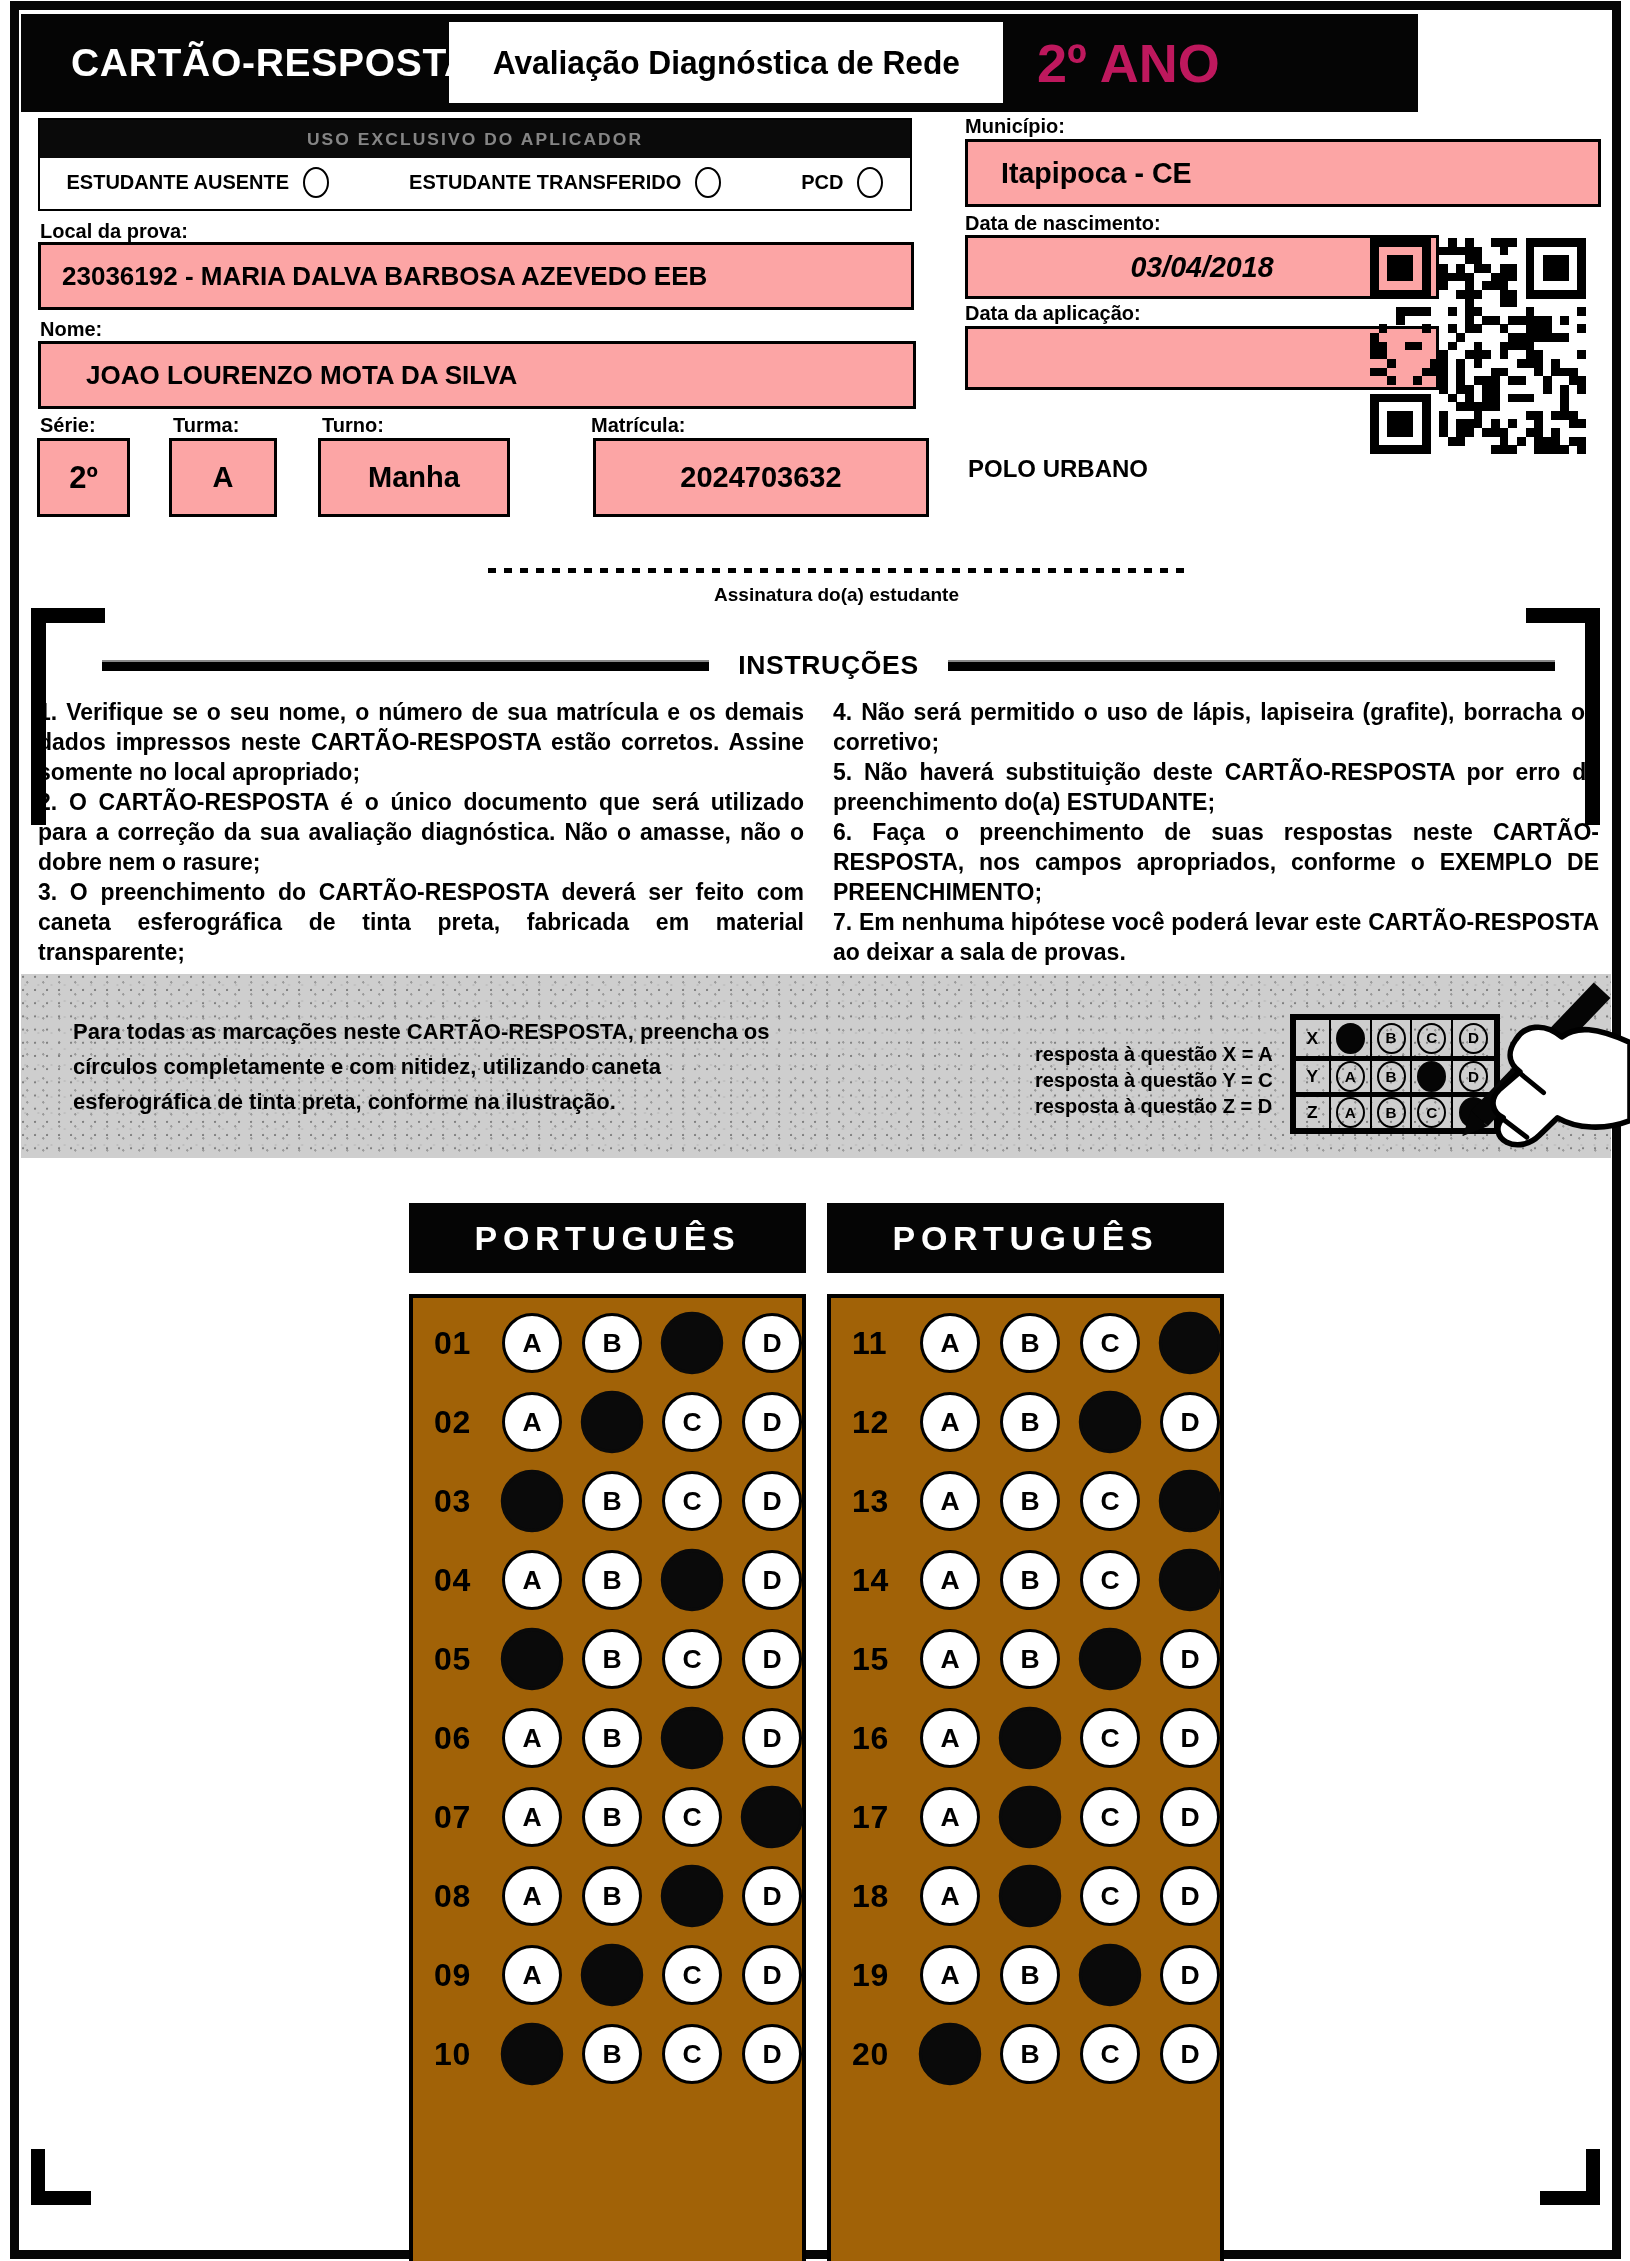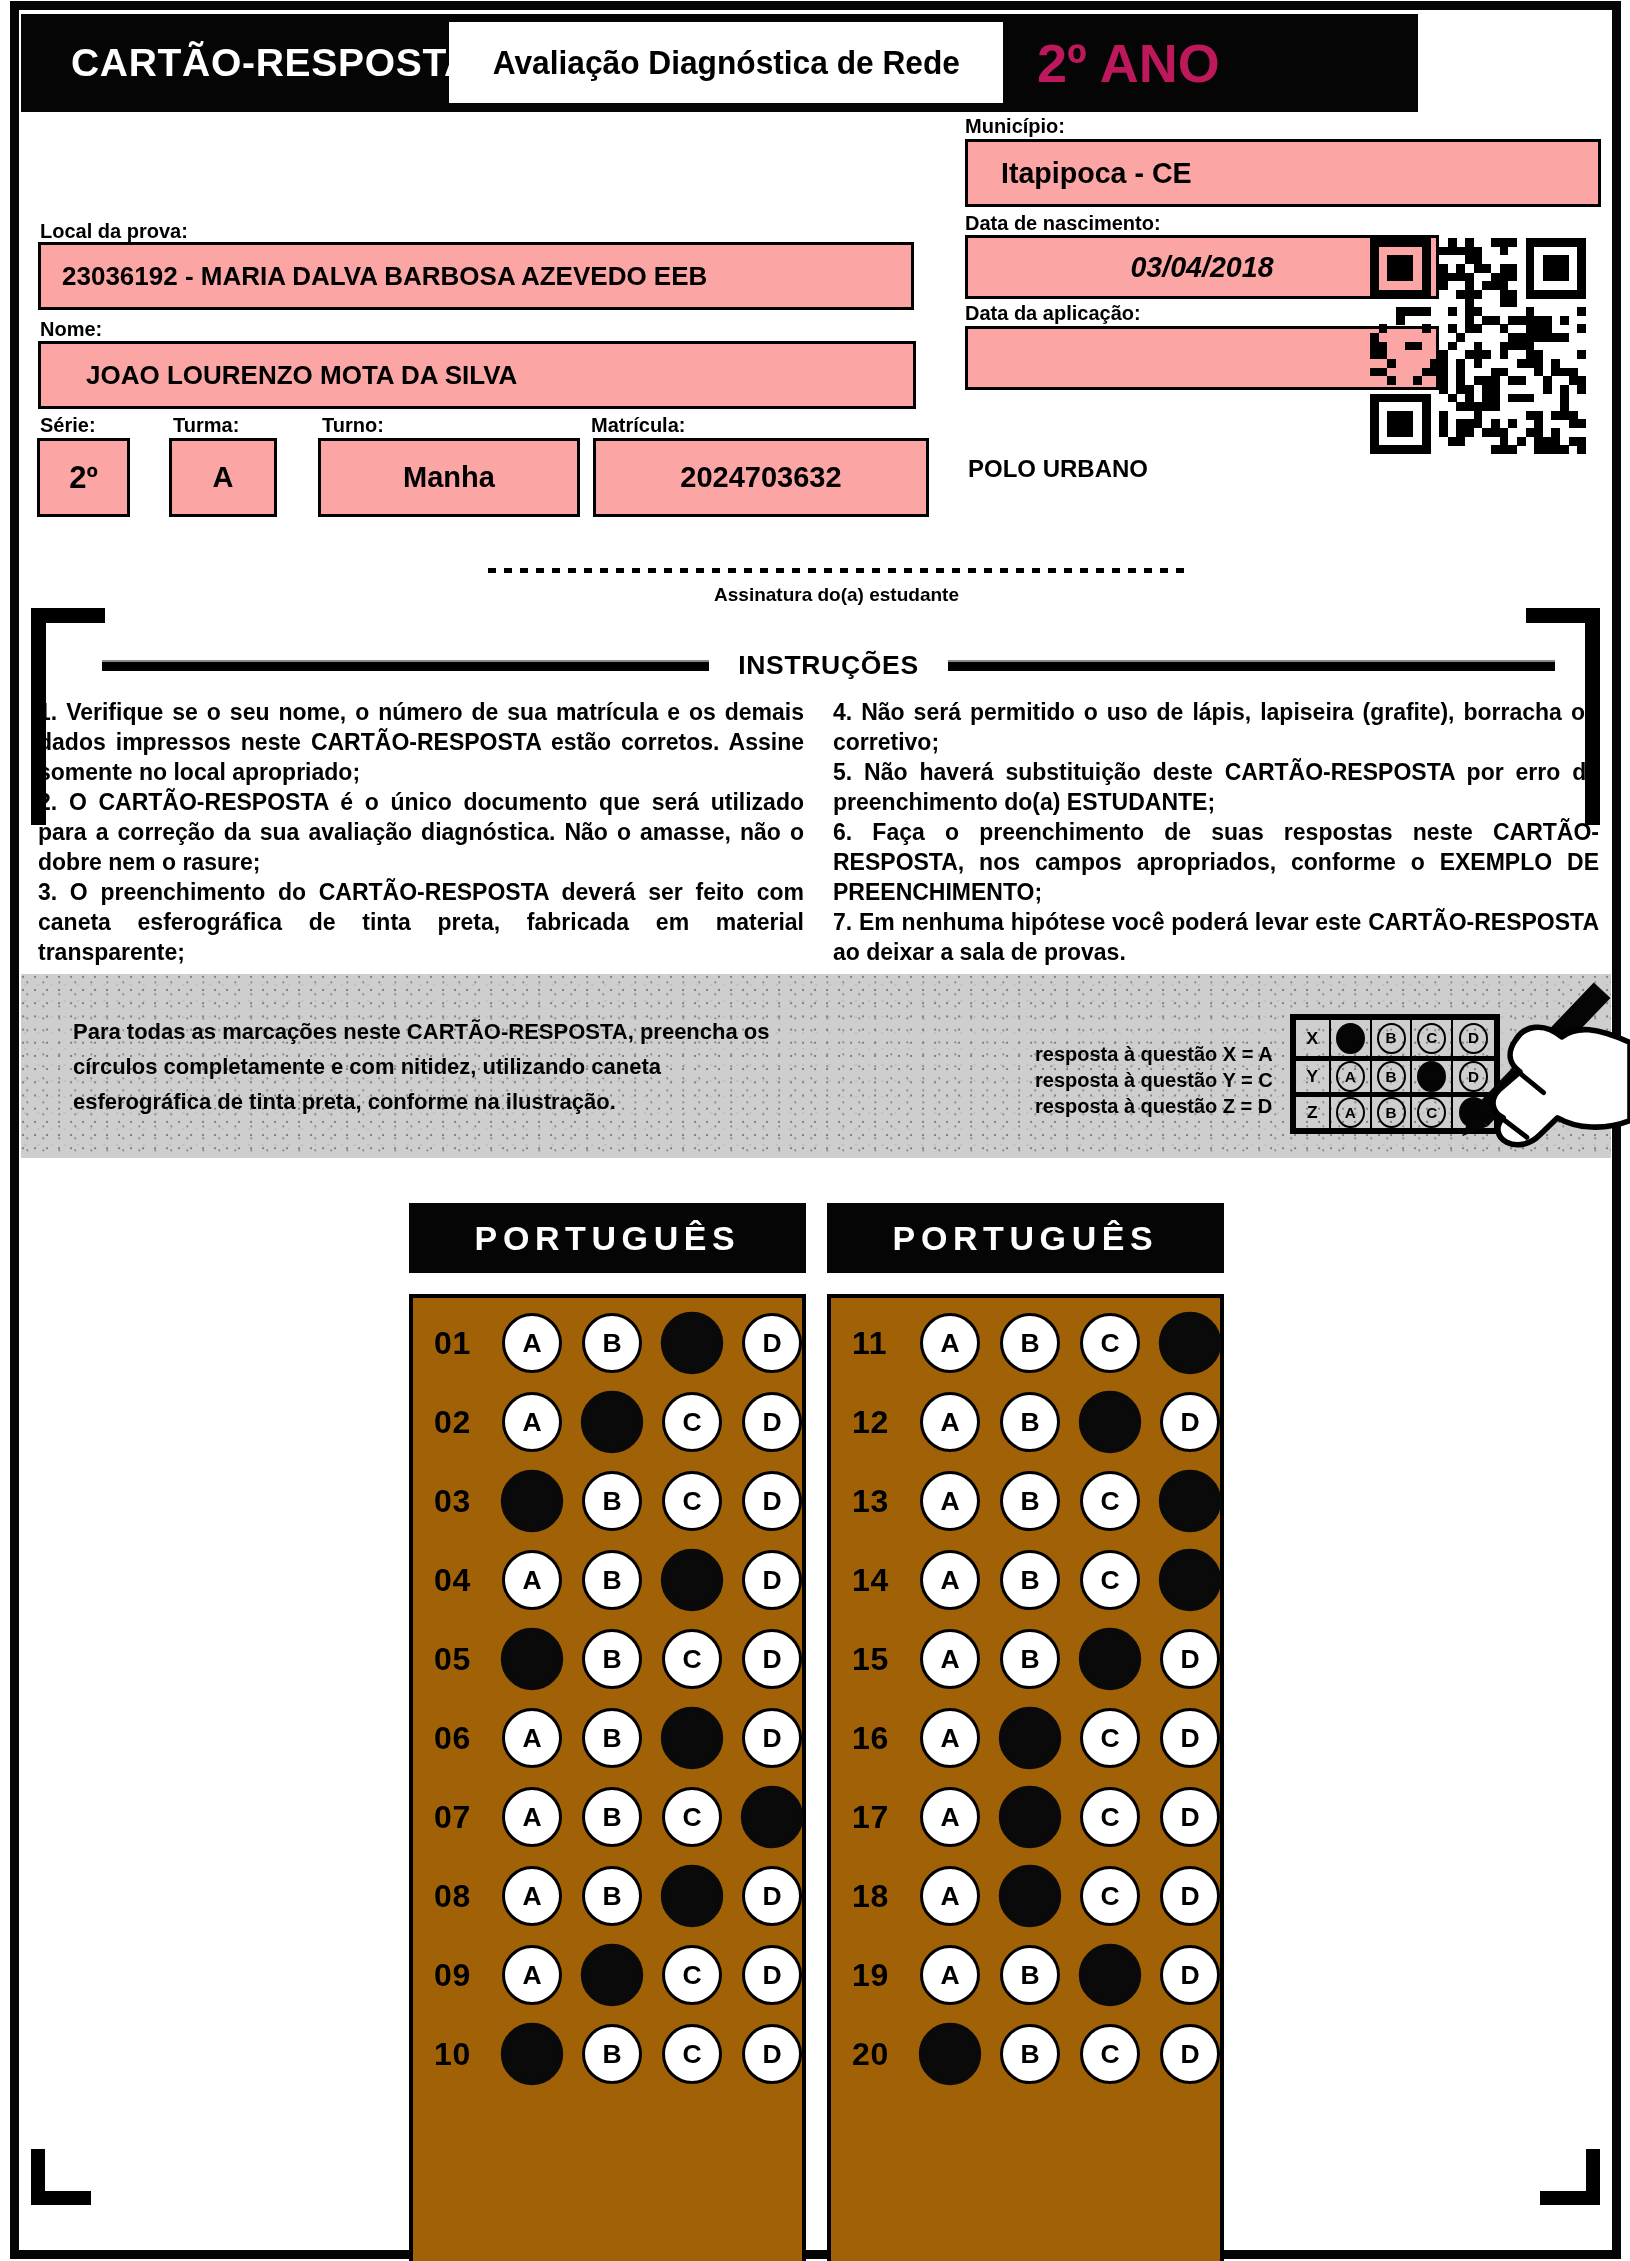--- a/index.html
+++ b/index.html
@@ -35,21 +35,21 @@
   .box-local { left:38px; top:242px; width:876px; height:68px; padding-left:21px; }
   .lbl-nome  { left:40px; top:318px; }
   .box-nome  { left:38px; top:341px; width:878px; height:68px; padding-left:45px; }
 
   .lbl-serie { left:40px;  top:414px; }
   .lbl-turma { left:173px; top:414px; }
   .lbl-turno { left:322px; top:414px; }
   .lbl-matricula { left:591px; top:414px; }
   .box-serie { left:37px;  top:438px; width:93px; height:79px; justify-content:center; font-size:31px; }
   .box-turma { left:169px; top:438px; width:108px; height:79px; justify-content:center; font-size:29px; }
-  .box-turno { left:318px; top:438px; width:262px; height:79px; justify-content:center; font-size:29px; }
+  .box-turno { left:318px; top:438px; width:192px; height:79px; justify-content:center; font-size:29px; }
   .box-matricula { left:593px; top:438px; width:336px; height:79px; justify-content:center; font-size:29px; }
 
   .lbl-municipio { left:965px; top:115px; }
   .box-municipio { left:965px; top:139px; width:636px; height:68px; padding-left:33px; font-size:28.6px; }
   .lbl-nascimento { left:965px; top:212px; }
   .box-nascimento { left:965px; top:235px; width:474px; height:64px; justify-content:center; font-size:28.6px;font-style:italic; }
   .lbl-aplicacao { left:965px; top:302px; }
   .box-aplicacao { left:965px; top:326px; width:474px; height:64px; }
   .polo { left:968px; top:455px; font-size:24px; font-weight:bold; }
 
@@ -121,20 +121,37 @@
 <div class="page">
   <div class="frame"></div>
 
   <div class="abs hdr-bar"></div>
   <div class="abs hdr-title">CARTÃO-RESPOSTA</div>
   <div class="abs hdr-box">
     <span>Avaliação Diagnóstica de Rede</span>
   </div>
   <div class="abs hdr-grade">2º ANO</div>
 
+  <div class="abs aplicador">
+    <div class="apl-bar">USO EXCLUSIVO DO APLICADOR</div>
+    <div class="apl-row">
+        <div class="opt">
+          <span class="opt-label">ESTUDANTE AUSENTE</span>
+          <span class="opt-circle"></span>
+        </div>
+        <div class="opt">
+          <span class="opt-label">ESTUDANTE TRANSFERIDO</span>
+          <span class="opt-circle"></span>
+        </div>
+        <div class="opt">
+          <span class="opt-label">PCD</span>
+          <span class="opt-circle"></span>
+        </div>
+      </div>
+  </div>
 
   <div class="abs lbl lbl-local">Local da prova:</div>
   <div class="abs fbox box-local">23036192 - MARIA DALVA BARBOSA AZEVEDO EEB</div>
 
   <div class="abs lbl lbl-nome">Nome:</div>
   <div class="abs fbox box-nome">JOAO LOURENZO MOTA DA SILVA</div>
 
   <div class="abs lbl lbl-serie">Série:</div>
   <div class="abs fbox box-serie">2º</div>
   <div class="abs lbl lbl-turma">Turma:</div>

